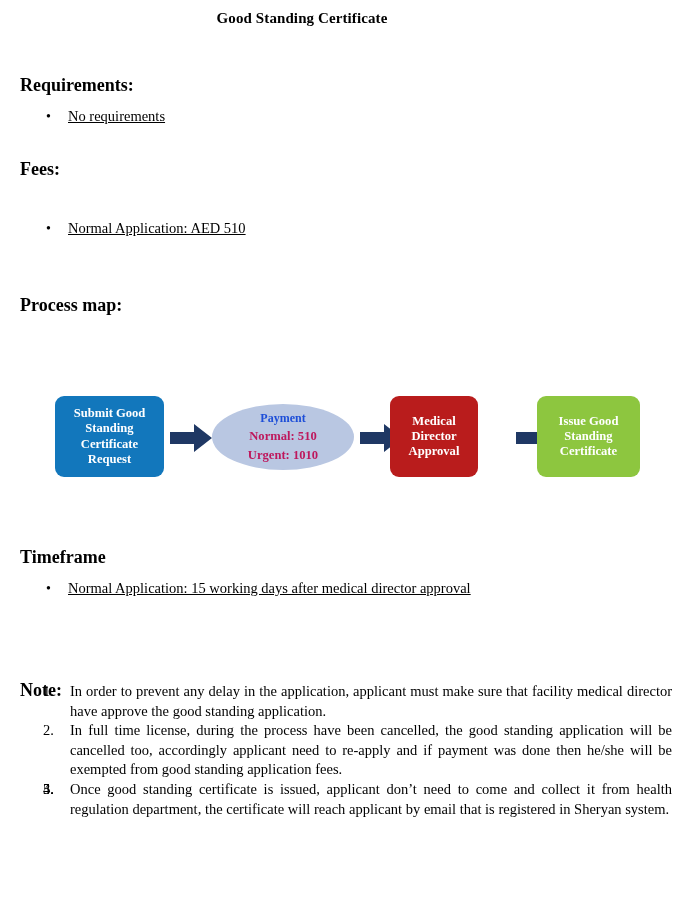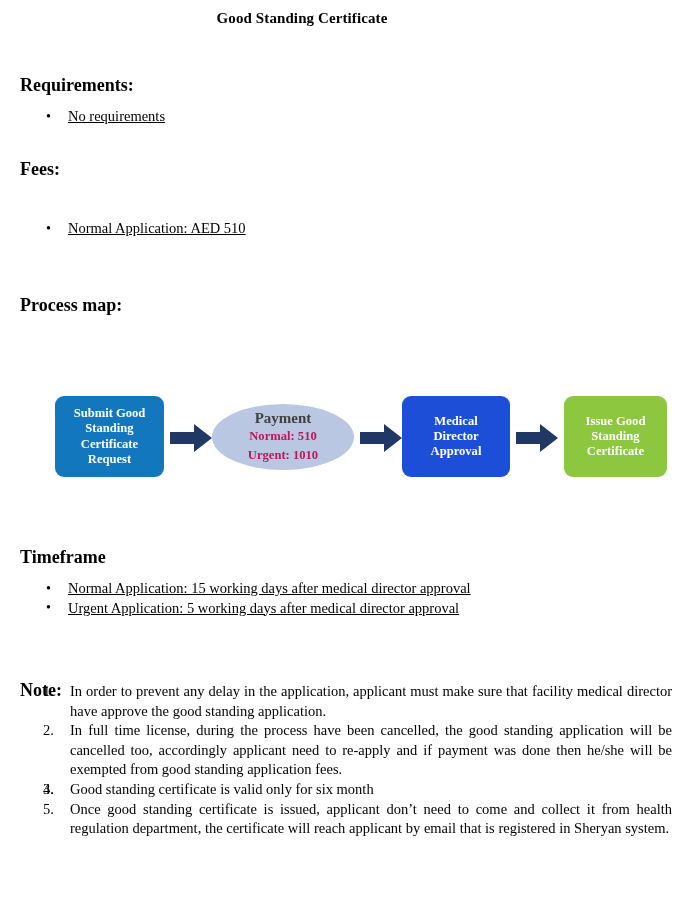--- a/index.html
+++ b/index.html
@@ -124,36 +124,36 @@
   }
   .pm-box {
     border-radius: 9px;
   }
   #node-submit {
     left: 55px;  top: 396px;  width: 109px; height: 81px;
     background: #1277BC;
     align-items: center;
   }
   #node-medical {
-    left: 402px; top: 396px;  width: 108px; height: 81px;
-    background: #1d4ed8;
+    left: 390px; top: 396px;  width: 88px; height: 81px;
+    background: #b91c1c;
   }
   #node-issue {
-    left: 564px; top: 396px;  width: 103px; height: 81px;
+    left: 537px; top: 396px;  width: 103px; height: 81px;
     background: #8DC63F;
   }
   #node-payment {
     left: 212px; top: 404px;  width: 142px; height: 66px;
     background: #B9C7E2;
     border-radius: 50%;
   }
   #node-payment .pm-line-title {
-    color: #404040;
-    font-weight: bold;
-    font-size: 15px;
+    color: #1d4ed8;
+    font-weight: bold;
+    font-size: 12px;
     line-height: 17px;
   }
   #node-payment .pm-line-value {
     color: #be185d;
     font-weight: bold;
     font-size: 12.6px;
     line-height: 19px;
   }
 
   .pm-arrow {
@@ -229,40 +229,38 @@
       <span>Standing</span>
       <span>Certificate</span>
     </div>
 
   </div>
 
   <div class="section-heading" id="h-timeframe">Timeframe</div>
 
   <ul class="bullet-list" id="list-timeframe">
     <li>Normal Application: 15 working days after medical director approval</li>
-    <li>Urgent Application: 5 working days after medical director approval</li>
   </ul>
 
   <div class="section-heading" id="h-note">Note:</div>
 
   <ol class="note-list">
     <li>
       <span class="num">1.</span>
       <span>In order to prevent any delay in the application, applicant must make sure that facility medical director have approve the good standing application.</span>
     </li>
     <li>
       <span class="num">2.</span>
       <span>In full time license, during the process have been cancelled, the good standing application will be cancelled too, accordingly applicant need to re-apply and if payment was done then he/she will be exempted from good standing application fees.</span>
     </li>
     <li>
       <span class="num">3.</span>
     </li>
     <li>
       <span class="num">4.</span>
-      <span>Good standing certificate is valid only for six month</span>
     </li>
     <li>
       <span class="num">5.</span>
       <span>Once good standing certificate is issued, applicant don’t need to come and collect it from health regulation department, the certificate will reach applicant by email that is registered in Sheryan system.</span>
     </li>
   </ol>
 
 </div>
 
 </body></html>

